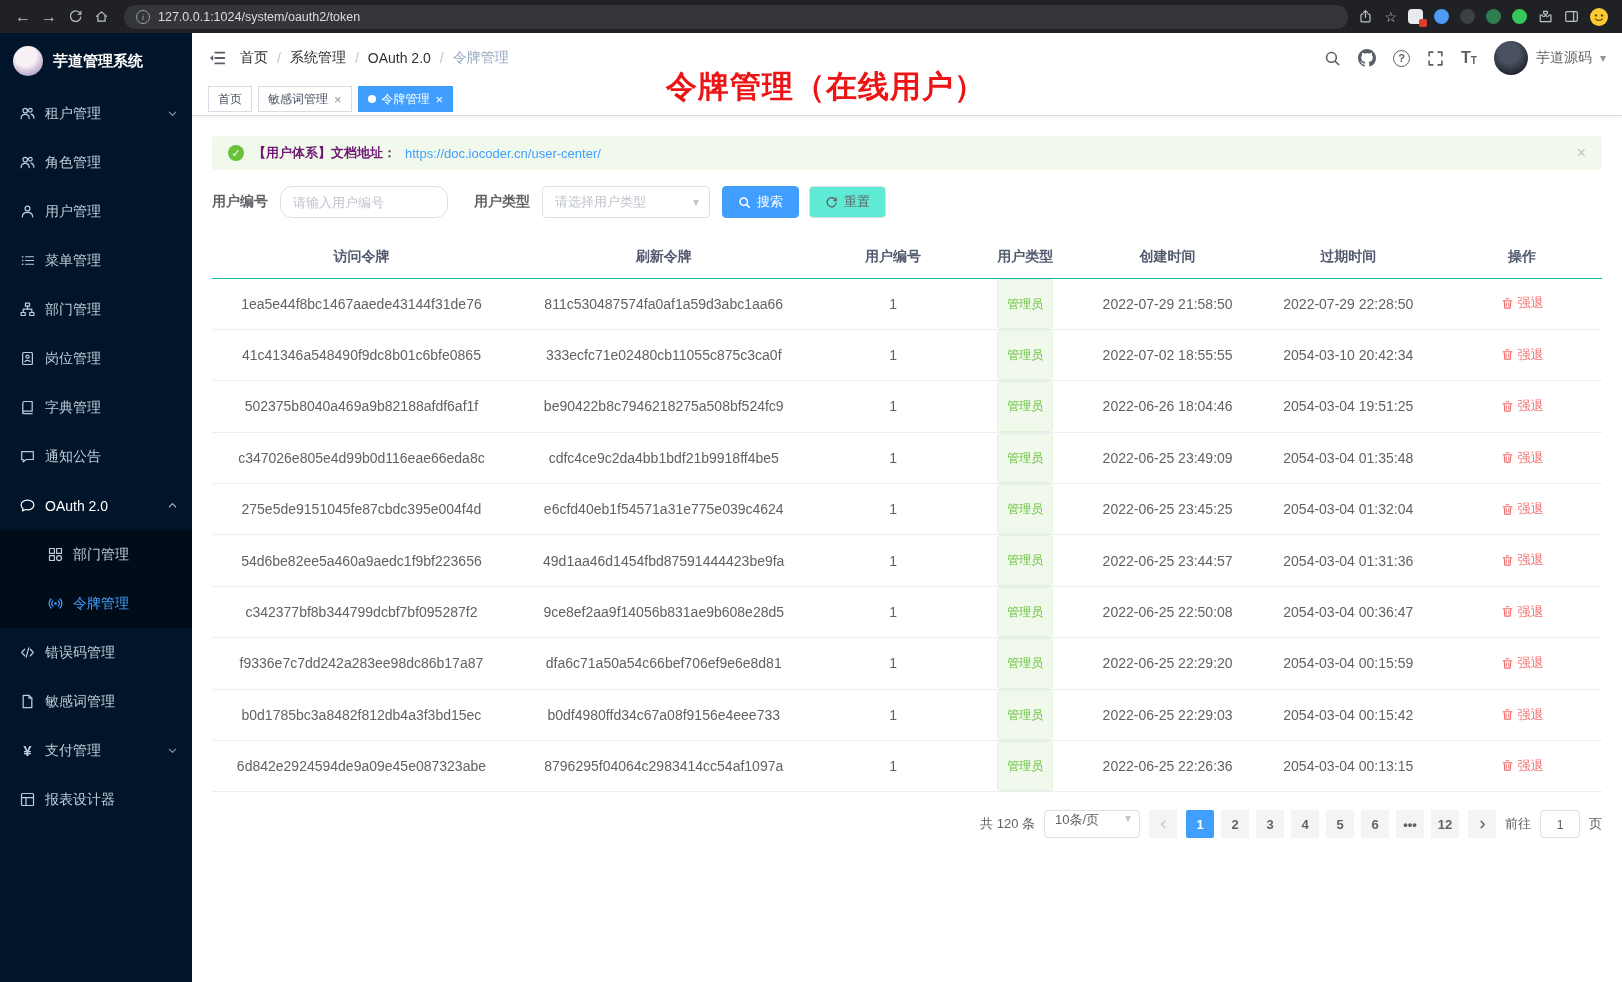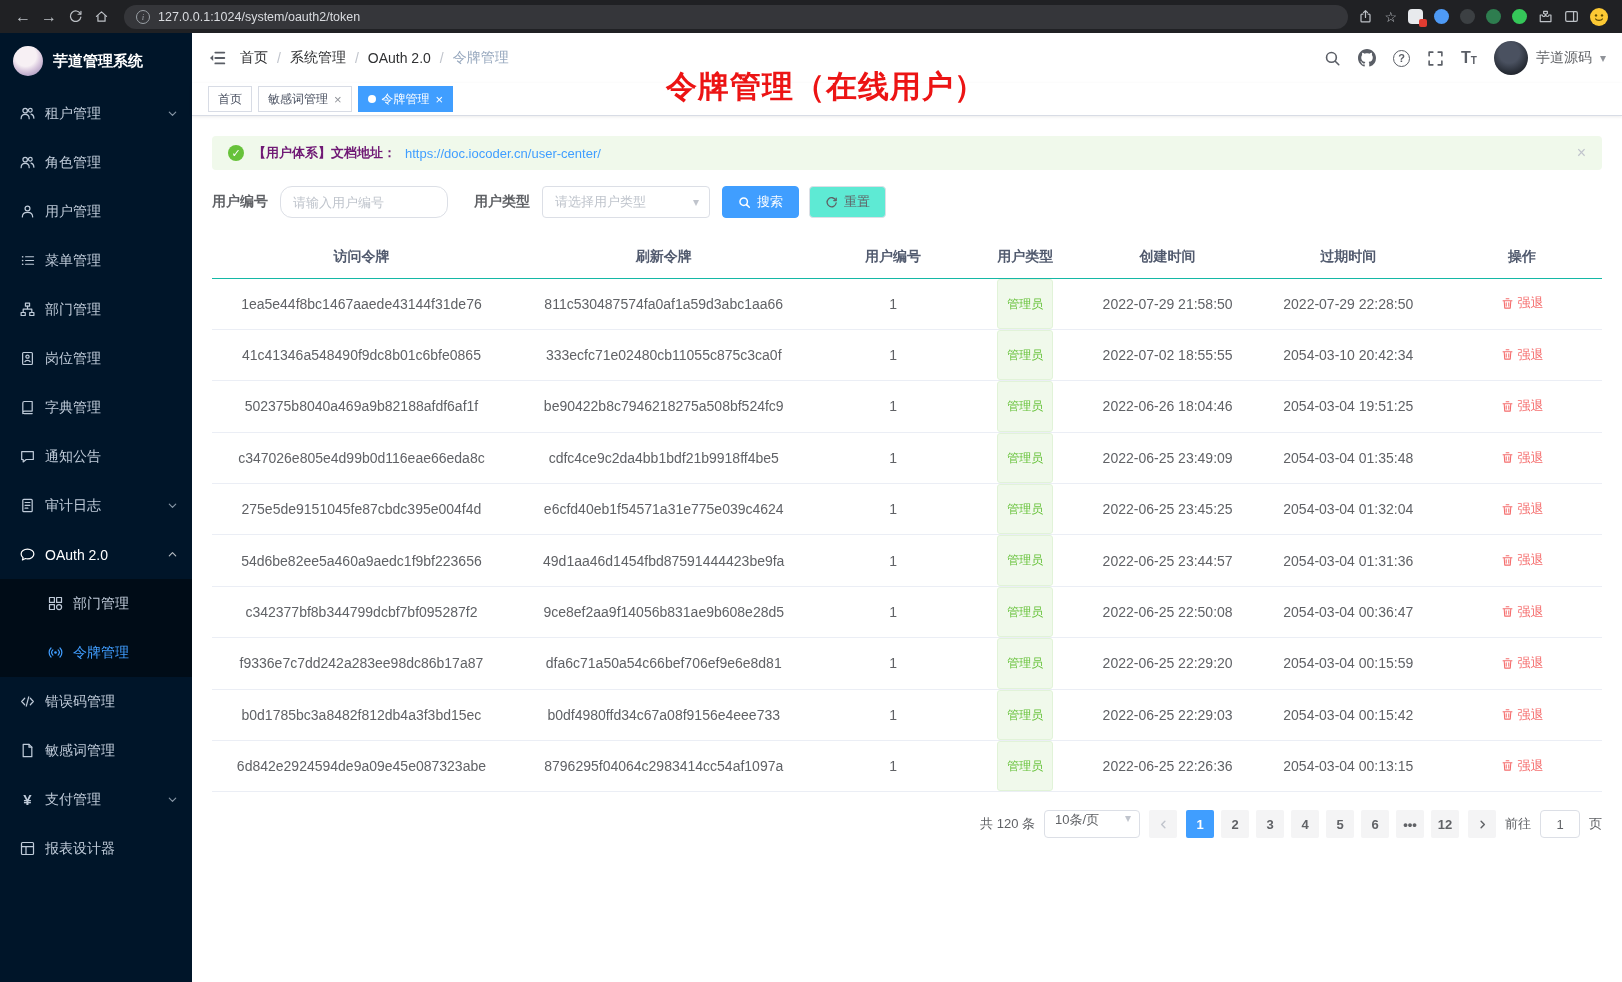--- a/index.html
+++ b/index.html
@@ -234,30 +234,20 @@
       <span>字典管理</span>
     </div>
 
     <div class="menu-item">
       <svg class="mi icon-stroke" viewBox="0 0 16 16">
           <path d="M1.8 2.8h12.4v8.4H6.6l-3.2 2.6v-2.6H1.8z"></path>
         </svg>
       <span>通知公告</span>
     </div>
 
-    <div class="menu-item">
-      <svg class="mi icon-stroke" viewBox="0 0 16 16">
-          <rect x="3" y="1.4" width="10" height="13.2" rx="1"></rect>
-          <path d="M5.4 4.8h5.2M5.4 7.8h5.2M5.4 10.8h3"></path>
-        </svg>
-      <span>审计日志</span>
-      <svg class="chev icon-stroke" width="11" height="11" viewBox="0 0 12 12">
-          <path d="M2.5 4.5L6 8l3.5-3.5"></path>
-        </svg>
-    </div>
 
     <div class="menu-item open">
       <svg class="mi icon-stroke" viewBox="0 0 16 16">
           <path d="M8 2.2c3.8 0 6.8 2.3 6.8 5.2S11.8 12.6 8 12.6c-.8 0-1.5-.1-2.2-.3L2.6 13.8l.7-2.4C2 10.4 1.2 9 1.2 7.4 1.2 4.5 4.2 2.2 8 2.2z"></path>
         </svg>
       <span>OAuth 2.0</span>
       <svg class="chev up icon-stroke" width="11" height="11" viewBox="0 0 12 12">
           <path d="M2.5 4.5L6 8l3.5-3.5"></path>
         </svg>
     </div>

